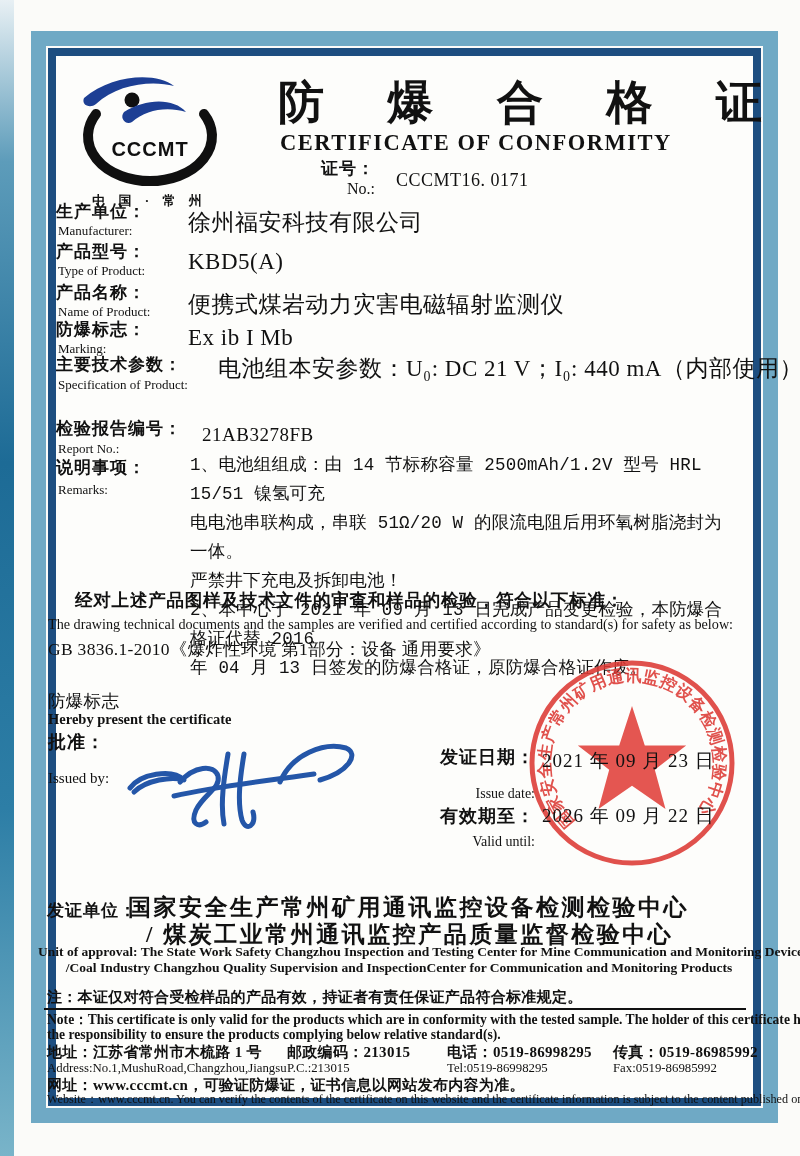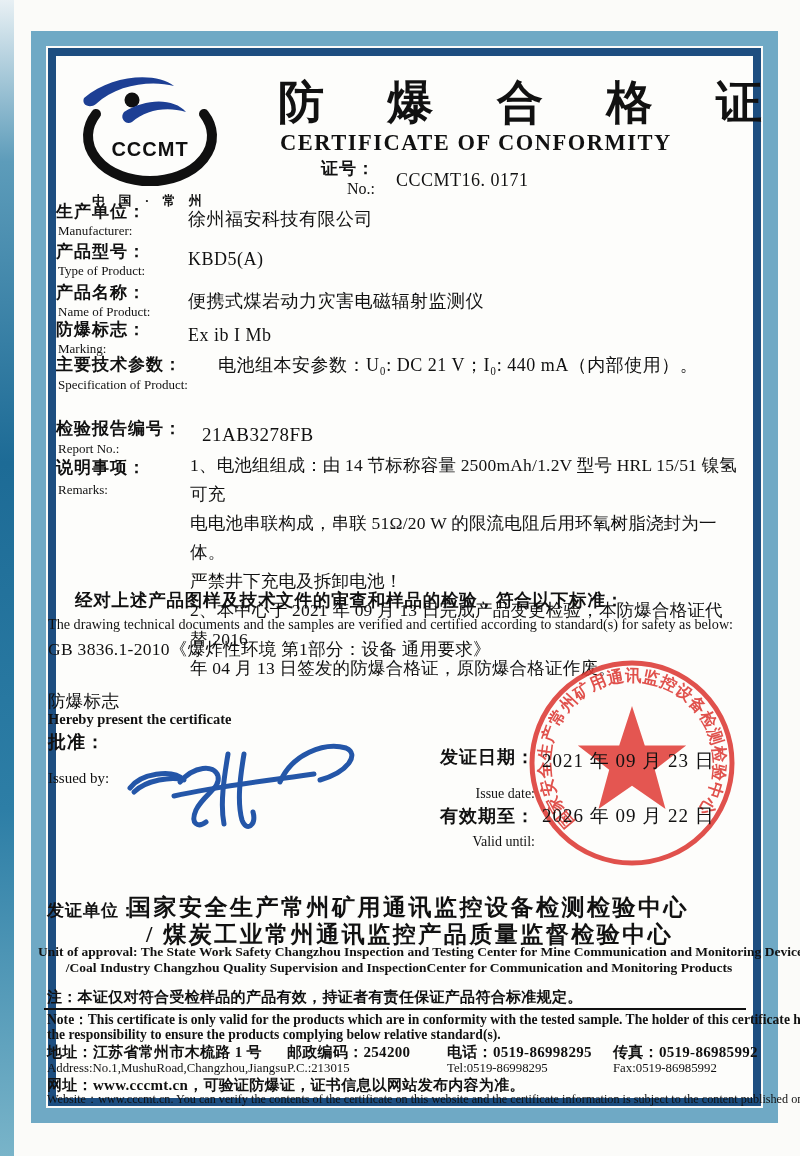--- a/index.html
+++ b/index.html
@@ -24,21 +24,21 @@
     background:transparent;
   }
   .frame-inner{
     position:absolute;inset:2px;
     border:8px solid #1d4e80;
     background:#fdfdfb;
   }
   .abs{position:absolute;}
   .cn-label{font-size:17px;font-weight:bold;letter-spacing:1px;}
   .en-label{font-size:13px;color:#111;}
-  .value{font-size:18px;letter-spacing:.5px;}
+  .value{font-size:23px;letter-spacing:.5px;}
   .title-cn{font-size:46px;font-weight:bold;letter-spacing:26px;white-space:nowrap;}
   .title-en{font-size:22.5px;font-weight:bold;letter-spacing:1.5px;white-space:nowrap;}
   .remarks-line{font-size:17.5px;line-height:29px;letter-spacing:.2px;}
   .std-line{font-size:17.5px;letter-spacing:.3px;white-space:nowrap;}
   .issuer-big{font-size:23px;font-weight:bold;letter-spacing:2.5px;white-space:nowrap;}
   .issuer-en{font-size:13.5px;font-weight:bold;white-space:nowrap;}
   .foot-cn{font-size:15px;font-weight:bold;letter-spacing:.3px;white-space:nowrap;}
   .foot-en{font-size:12.8px;white-space:nowrap;}
   .right-col{text-align:right;}
   .nowrap{white-space:nowrap;}
@@ -93,21 +93,21 @@
   <div class="abs cn-label" style="left:56px;top:353px;">主要技术参数：</div>
   <div class="abs en-label" style="left:58px;top:377px;">Specification of Product:</div>
   <div class="abs value nowrap" style="left:218px;top:353px;">电池组本安参数：U₀: DC 21 V；I₀: 440 mA（内部使用）。</div>
 
   <div class="abs cn-label" style="left:56px;top:417px;">检验报告编号：</div>
   <div class="abs en-label" style="left:58px;top:441px;">Report No.:</div>
   <div class="abs value" style="left:202px;top:424px;font-size:19px;">21AB3278FB</div>
 
   <div class="abs cn-label" style="left:56px;top:456px;">说明事项：</div>
   <div class="abs en-label" style="left:58px;top:482px;">Remarks:</div>
-  <div class="abs" style="left:190px;top:451px;width:548px;">
+  <div class="abs" style="left:190px;top:451px;width:548px;font-family:Liberation Mono, monospace;">
     <div class="remarks-line">1、电池组组成：由 14 节标称容量 2500mAh/1.2V 型号 HRL 15/51 镍氢可充</div>
     <div class="remarks-line">电电池串联构成，串联 51Ω/20 W 的限流电阻后用环氧树脂浇封为一体。</div>
     <div class="remarks-line">严禁井下充电及拆卸电池！</div>
     <div class="remarks-line">2、本中心于 2021 年 09 月 13 日完成产品变更检验，本防爆合格证代替 2016</div>
     <div class="remarks-line">年 04 月 13 日签发的防爆合格证，原防爆合格证作废。</div>
   </div>
 
   <div class="abs std-line" style="left:48px;top:588px;font-weight:bold;letter-spacing:.8px;padding-left:27px;">经对上述产品图样及技术文件的审查和样品的检验，符合以下标准：</div>
   <div class="abs" style="left:48px;top:616px;font-size:14.2px;white-space:nowrap;">The drawing technical documents and the samples are verified and certified according to standard(s) for safety as below:</div>
   <div class="abs std-line" style="left:48px;top:637px;">GB 3836.1-2010《爆炸性环境 第1部分：设备 通用要求》</div>
@@ -158,21 +158,21 @@
   <div class="abs issuer-big" style="left:146px;top:919px;">/ 煤炭工业常州通讯监控产品质量监督检验中心</div>
   <div class="abs issuer-en" style="left:38px;top:944px;width:722px;text-align:center;">Unit of approval: The State Work Safety Changzhou Inspection and Testing Center for Mine Communication and Monitoring Devices</div>
   <div class="abs issuer-en" style="left:38px;top:960px;width:722px;text-align:center;">/Coal Industry Changzhou Quality Supervision and InspectionCenter for Communication and Monitoring Products</div>
 
   <div class="abs foot-cn" style="left:47px;top:988px;">注：本证仅对符合受检样品的产品有效，持证者有责任保证产品符合标准规定。</div>
   <div class="abs" style="left:44px;top:1008px;width:702px;border-bottom:2.5px solid #111;"></div>
   <div class="abs foot-en" style="left:47px;top:1011px;font-size:13.6px;font-weight:bold;">Note：This certificate is only valid for the products which are in conformity with the tested sample. The holder of this certificate has</div>
   <div class="abs foot-en" style="left:47px;top:1027px;font-size:13.6px;font-weight:bold;">the responsibility to ensure the products complying below relative standard(s).</div>
 
   <div class="abs foot-cn" style="left:47px;top:1043px;">地址：江苏省常州市木梳路 1 号</div>
-  <div class="abs foot-cn" style="left:287px;top:1043px;">邮政编码：254200</div>
+  <div class="abs foot-cn" style="left:287px;top:1043px;">邮政编码：213015</div>
   <div class="abs foot-cn" style="left:447px;top:1043px;">电话：0519-86998295</div>
   <div class="abs foot-cn" style="left:613px;top:1043px;">传真：0519-86985992</div>
 
   <div class="abs foot-en" style="left:47px;top:1061px;">Address:No.1,MushuRoad,Changzhou,Jiangsu</div>
   <div class="abs foot-en" style="left:287px;top:1061px;">P.C.:213015</div>
   <div class="abs foot-en" style="left:447px;top:1061px;">Tel:0519-86998295</div>
   <div class="abs foot-en" style="left:613px;top:1061px;">Fax:0519-86985992</div>
 
   <div class="abs foot-cn" style="left:47px;top:1076px;">网址：www.cccmt.cn，可验证防爆证，证书信息以网站发布内容为准。</div>
   <div class="abs foot-en" style="left:47px;top:1091px;font-size:12.2px;">Website：www.cccmt.cn. You can verify the contents of the certificate on this website and the certificate information is subject to the content published on it.</div>

